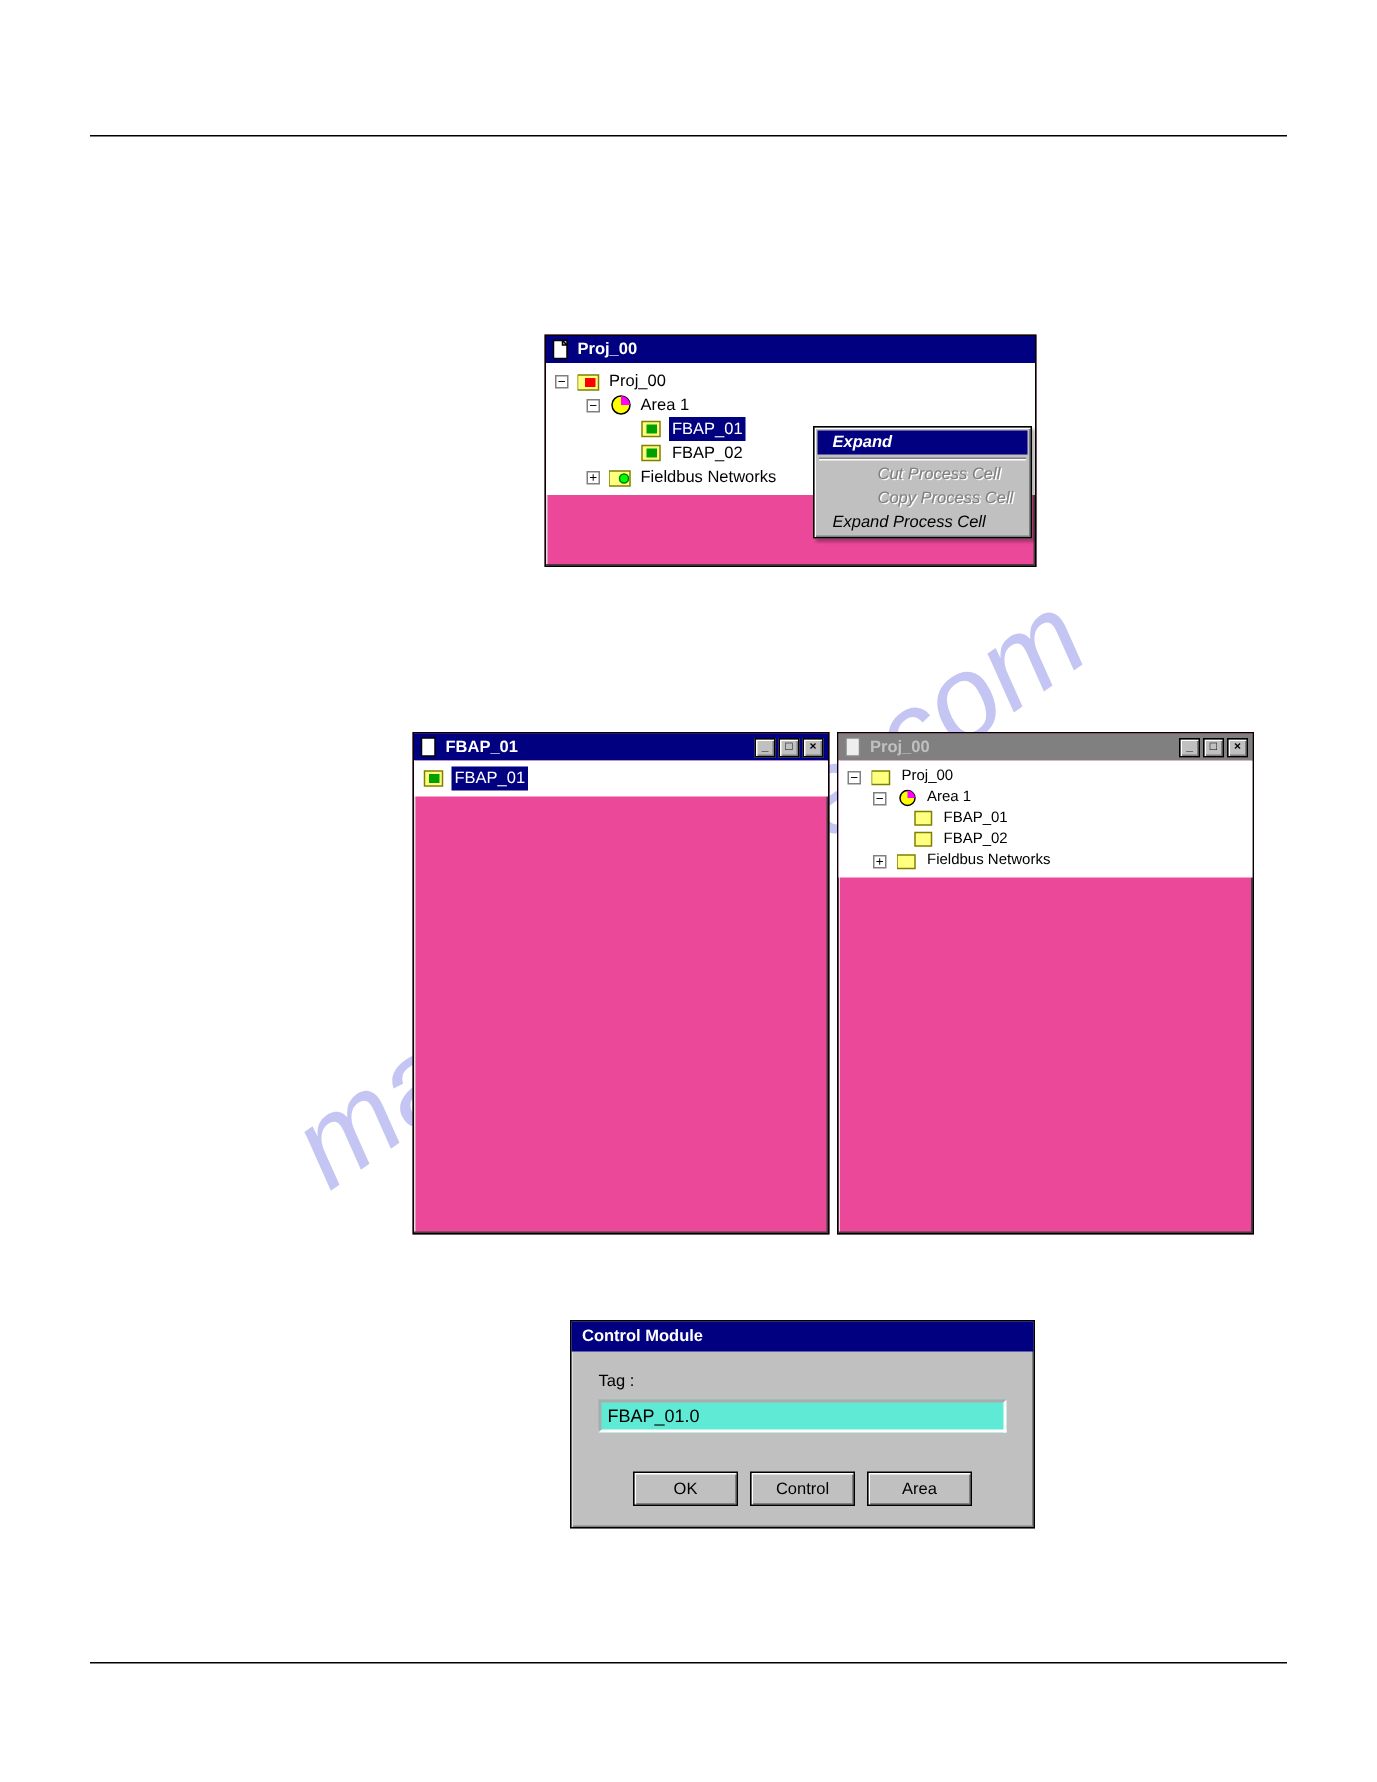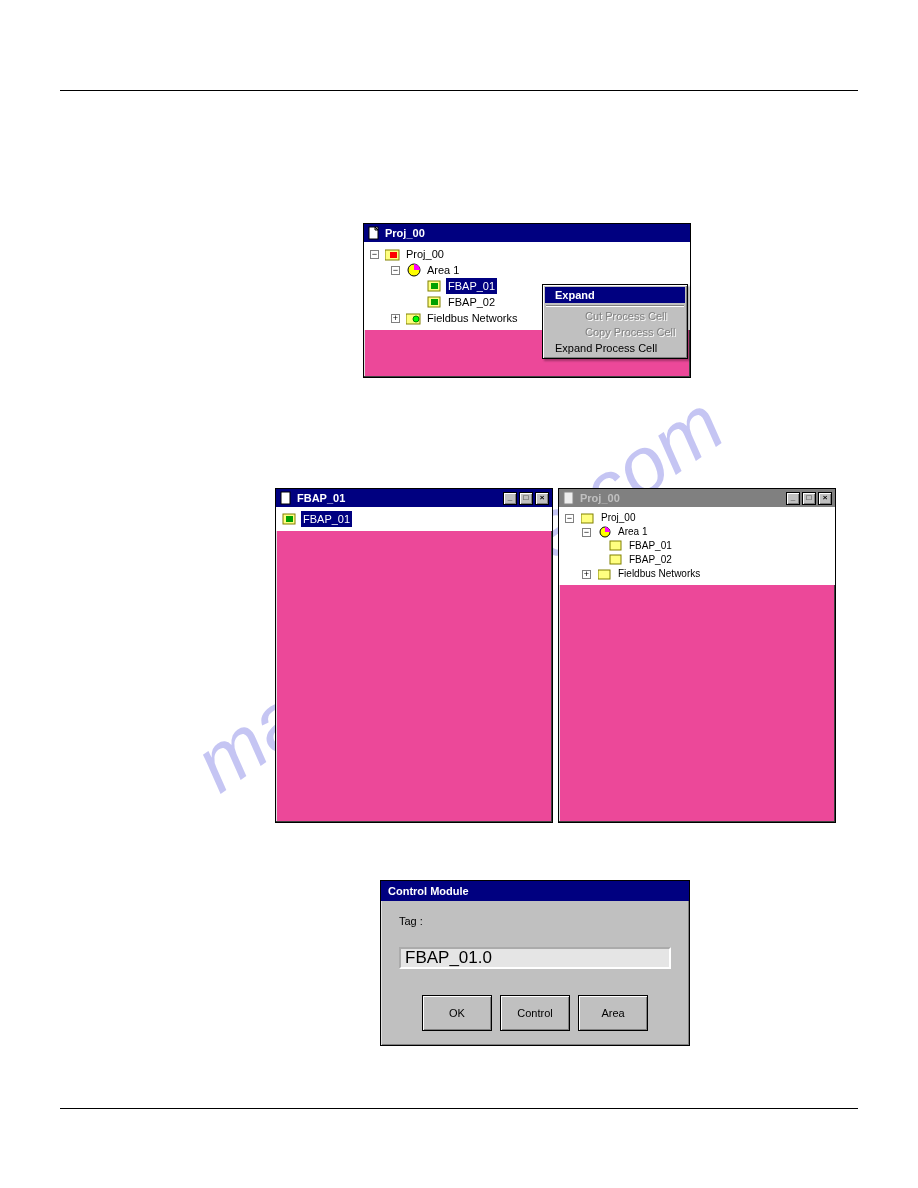--- a/index.html
+++ b/index.html
@@ -97,57 +97,58 @@
   }
 
   
   .menu {
     position: absolute;
     background: #c0c0c0;
     border: 1px solid #000;
     box-shadow: inset 1px 1px 0 #fff, inset -1px -1px 0 #808080, 2px 2px 2px rgba(0,0,0,0.3);
     padding: 2px;
     z-index: 10;
+    font-style: italic;
   }
   .menu-item {
     padding: 2px 14px 2px 10px;
     white-space: nowrap;
     color: #000;
   }
   .menu-item.disabled { color: #808080; text-shadow: 1px 1px 0 #fff; margin-left: 30px; }
   .menu-item.highlight { background: #000080; color: #fff; font-weight: bold; }
   .menu-sep { height: 1px; background: #808080; box-shadow: 0 1px 0 #fff; margin: 2px 1px; }
 
   
   .dialog {
     position: absolute;
     background: #c0c0c0;
     border: 1px solid #000;
     box-shadow: inset 1px 1px 0 #dfdfdf, inset -1px -1px 0 #808080;
   }
   .dialog-body { padding: 14px 18px 14px 18px; }
-  .dlg-label { color: #000; margin-bottom: 20px; display: block; }
+  .dlg-label { color: #000; margin-bottom: 6px; display: block; }
   .dlg-input {
     width: 100%;
     height: 22px;
     border: 2px inset #fff;
-    background: #e5e5e5;
+    background: #5eead4;
     padding: 0 4px;
     font-family: inherit;
-    font-size: 17px;
+    font-size: 12px;
   }
   .dlg-buttons {
     display: flex;
     justify-content: center;
     gap: 8px;
     padding: 12px 0 14px 0;
   }
   .btn {
     min-width: 70px;
-    height: 36px;
+    height: 23px;
     background: #c0c0c0;
     border: 1px solid #000;
     box-shadow: inset 1px 1px 0 #fff, inset -1px -1px 0 #808080;
     font-family: inherit;
     font-size: 11px;
     cursor: default;
   }
 
   
   svg { display: block; }

